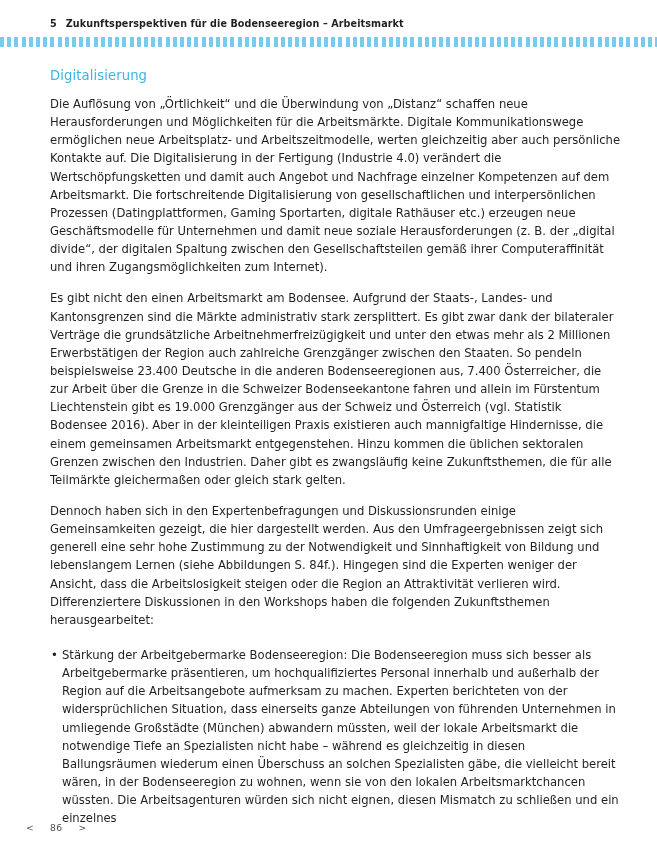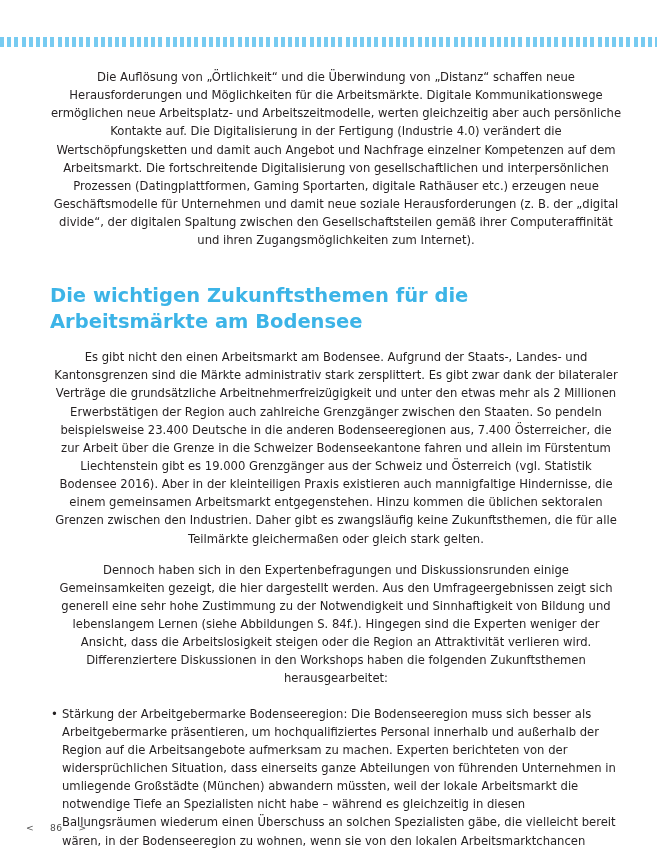--- a/index.html
+++ b/index.html
@@ -77,21 +77,21 @@
     font-weight: bold;
     color: #3cb4e7;
     letter-spacing: 0px;
   }
 
   p.body-text {
     margin: 0 0 13px 0;
     font-size: 11.6px;
     line-height: 1.565;
     color: #231f20;
-    text-align: center;
+    text-align: left;
     letter-spacing: 0px;
   }
 
   ul.bullet-list {
     list-style: none;
     margin: 17px 0 0 0;
     padding: 0;
   }
   ul.bullet-list > li {
     position: relative;
@@ -127,29 +127,32 @@
   }
   .page-footer .pgnum {
     margin: 0 16px;
   }
 </style>
 </head>
 <body>
 
 <div class="page">
 
+  <div class="running-head">
+    <span class="chapter-num">5</span><span>Zukunftsperspektiven für die Bodenseeregion – Arbeitsmarkt</span>
+  </div>
 
   <div class="dashed-rule"></div>
 
   <div class="content">
 
+    <h3 class="sub-heading">Digitalisierung</h3>
 
     <p class="body-text">Die Auflösung von „Örtlichkeit“ und die Überwindung von „Distanz“ schaffen neue Herausforderungen und Möglichkeiten für die Arbeitsmärkte. Digitale Kommunikationswege ermöglichen neue Arbeitsplatz- und Arbeitszeitmodelle, werten gleichzeitig aber auch persönliche Kontakte auf. Die Digitalisierung in der Fertigung (Industrie 4.0) verändert die Wertschöpfungsketten und damit auch Angebot und Nachfrage einzelner Kompetenzen auf dem Arbeitsmarkt. Die fortschreitende Digitalisierung von gesellschaftlichen und interpersönlichen Prozessen (Datingplattformen, Gaming Sportarten, digitale Rathäuser etc.) erzeugen neue Geschäftsmodelle für Unternehmen und damit neue soziale Herausforderungen (z. B. der „digital divide“, der digitalen Spaltung zwischen den Gesellschaftsteilen gemäß ihrer Computeraffinität und ihren Zugangsmöglichkeiten zum Internet).</p>
 
-    <h2 class="section-heading">Die wichtigen Zukunftsthemen für die Arbeitsmärkte am Bodensee</h2>
 
     <p class="body-text">Es gibt nicht den einen Arbeitsmarkt am Bodensee. Aufgrund der Staats-, Landes- und Kantonsgrenzen sind die Märkte administrativ stark zersplittert. Es gibt zwar dank der bilateraler Verträge die grundsätzliche Arbeitnehmerfreizügigkeit und unter den etwas mehr als 2 Millionen Erwerbstätigen der Region auch zahlreiche Grenzgänger zwischen den Staaten. So pendeln beispielsweise 23.400 Deutsche in die anderen Bodenseeregionen aus, 7.400 Österreicher, die zur Arbeit über die Grenze in die Schweizer Bodenseekantone fahren und allein im Fürstentum Liechtenstein gibt es 19.000 Grenzgänger aus der Schweiz und Österreich (vgl. Statistik Bodensee 2016). Aber in der kleinteiligen Praxis existieren auch mannigfaltige Hindernisse, die einem gemeinsamen Arbeitsmarkt entgegenstehen. Hinzu kommen die üblichen sektoralen Grenzen zwischen den Industrien. Daher gibt es zwangsläufig keine Zukunftsthemen, die für alle Teilmärkte gleichermaßen oder gleich stark gelten.</p>
 
     <p class="body-text">Dennoch haben sich in den Expertenbefragungen und Diskussionsrunden einige Gemeinsamkeiten gezeigt, die hier dargestellt werden. Aus den Umfrageergebnissen zeigt sich generell eine sehr hohe Zustimmung zu der Notwendigkeit und Sinnhaftigkeit von Bildung und lebenslangem Lernen (siehe Abbildungen S. 84f.). Hingegen sind die Experten weniger der Ansicht, dass die Arbeitslosigkeit steigen oder die Region an Attraktivität verlieren wird. Differenziertere Diskussionen in den Workshops haben die folgenden Zukunftsthemen herausgearbeitet:</p>
 
     <ul class="bullet-list">
       <li>
         <span class="bullet-marker">•</span><span class="lead-in">Stärkung der Arbeitgebermarke Bodenseeregion:</span><span> Die Bodenseeregion muss sich besser als Arbeitgebermarke präsentieren, um hochqualifiziertes Personal innerhalb und außerhalb der Region auf die Arbeitsangebote aufmerksam zu machen. Experten berichteten von der widersprüchlichen Situation, dass einerseits ganze Abteilungen von führenden Unternehmen in umliegende Großstädte (München) abwandern müssten, weil der lokale Arbeitsmarkt die notwendige Tiefe an Spezialisten nicht habe – während es gleichzeitig in diesen Ballungsräumen wiederum einen Überschuss an solchen Spezialisten gäbe, die vielleicht bereit wären, in der Bodenseeregion zu wohnen, wenn sie von den lokalen Arbeitsmarktchancen wüssten. Die Arbeitsagenturen würden sich nicht eignen, diesen Mismatch zu schließen und ein einzelnes</span>
       </li>
     </ul>

